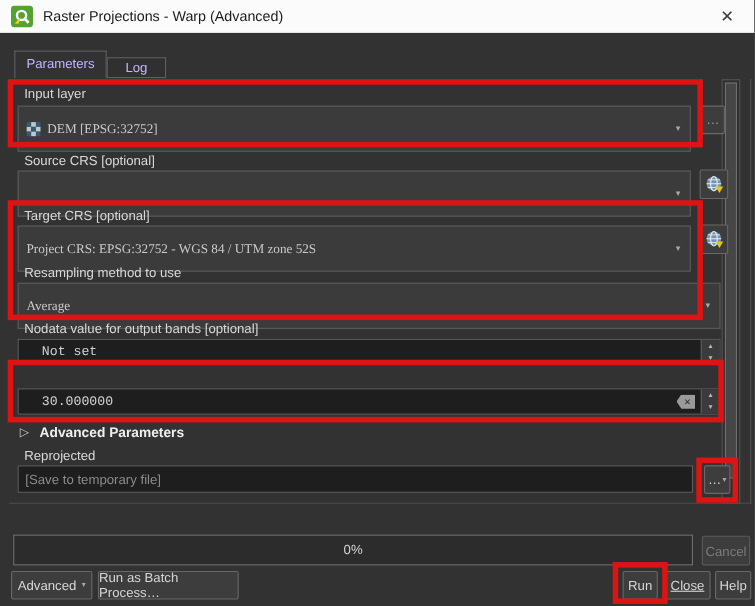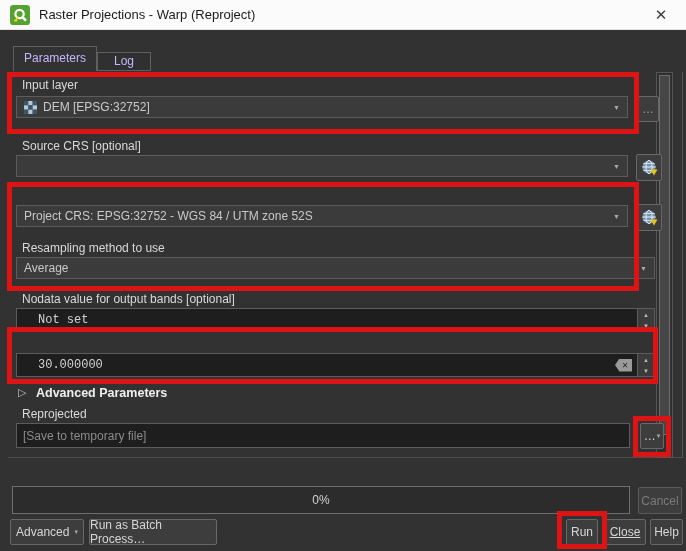--- a/index.html
+++ b/index.html
@@ -19,21 +19,21 @@
 
   
   .frame-bottom { position:absolute; left:8px; top:457px; width:675px; height:1px; background:#4d4d4d; }
   .scroll-track { position:absolute; left:656px; top:72px; width:17px; height:386px; border:1px solid #555; background:#2f2f2f; }
   .scroll-handle { position:absolute; left:659px; top:75px; width:11px; height:360px; background:#464646; border:1px solid #6e6e6e; }
   .frame-right { position:absolute; left:682px; top:72px; width:1px; height:386px; background:#555; }
 
   
   .label { position:absolute; color:#d9d9d9; font-size:12px; white-space:nowrap; }
   .label-bold { color:#efefef; font-weight:bold; font-size:12.5px; }
-  .combo { position:absolute; height:22px; background:#3b3b3b; border:1px solid #5c5c5c; color:#c9c9c9; font-size:12px; display:flex; align-items:center; gap:6px; padding:0 22px 0 7px; cursor:pointer; }
+  .combo { position:absolute; height:42px; background:#3b3b3b; border:1px solid #5c5c5c; color:#c9c9c9; font-size:12px; display:flex; align-items:center; gap:6px; padding:0 22px 0 7px; cursor:pointer;font-family:Liberation Serif, serif; }
   .combo .arrow { position:absolute; right:7px; top:50%; transform:translateY(-50%); font-size:7px; color:#a8a8a8; }
   .combo-text { overflow:hidden; white-space:nowrap; }
   .spinfield { position:absolute; height:24px; background:#1e1e1e; border:1px solid #5c5c5c; display:flex; align-items:stretch; }
   .spinfield input { flex:1; min-width:0; background:transparent; border:none; outline:none; color:#d2d2d2; font-size:12px; padding:0 21px; font-family:Liberation Mono, monospace; }
   .clear-wrap { display:flex; align-items:center; padding-right:5px; }
   .clear-icon { width:17px; height:13px; background:#9a9a9a; clip-path:polygon(26% 0,100% 0,100% 100%,26% 100%,0 50%); color:#2a2a2a; font-size:8px; display:flex; align-items:center; justify-content:center; cursor:pointer; padding-left:3px; }
   .spincol { width:17px; border-left:1px solid #5c5c5c; background:#3b3b3b; display:flex; flex-direction:column; }
   .spinbtn { flex:1; font-size:6px; color:#b9b9b9; display:flex; align-items:center; justify-content:center; cursor:pointer; }
   .lineedit { position:absolute; height:25px; background:#1e1e1e; border:1px solid #5c5c5c; display:flex; }
   .lineedit input { flex:1; background:transparent; border:none; outline:none; color:#d2d2d2; font-size:12px; padding:0 6px; font-family:inherit; }
@@ -56,21 +56,21 @@
 
 <div class="window">
 
   <div class="titlebar">
     <svg width="20" height="20" viewBox="0 0 24 24">
       <rect width="24" height="24" rx="4" fill="#54a331"></rect>
       <circle cx="11.5" cy="10.8" r="5" fill="none" stroke="#ffffff" stroke-width="2.6"></circle>
       <path d="M14.2 13.8 L19.2 18.8" stroke="#ffffff" stroke-width="3"></path>
       <polygon points="4,19.5 10.5,12.5 8.2,19.8" fill="#f3d511"></polygon>
     </svg>
-    <span class="title">Raster Projections - Warp (Reproject)</span>
+    <span class="title">Raster Projections - Warp (Advanced)</span>
     <span class="close-btn">✕</span>
   </div>
 
   <div class="tab tab-selected">Parameters</div>
   <div class="tab tab-unselected">Log</div>
 
   <div class="frame-bottom"></div>
   <div class="scroll-track"></div>
   <div class="scroll-handle"></div>
   <div class="frame-right"></div>
@@ -102,20 +102,21 @@
     <svg width="17" height="17" viewBox="0 0 17 17">
       <circle cx="8" cy="8" r="6.6" fill="#7593ad" stroke="#4a6largest" stroke-width="0"></circle>
       <ellipse cx="8" cy="8" rx="3" ry="6.6" fill="none" stroke="#e8eef4" stroke-width="1"></ellipse>
       <line x1="1.4" y1="8" x2="14.6" y2="8" stroke="#e8eef4" stroke-width="1"></line>
       <line x1="2.4" y1="4.5" x2="13.6" y2="4.5" stroke="#e8eef4" stroke-width="0.8"></line>
       <line x1="2.4" y1="11.5" x2="13.6" y2="11.5" stroke="#e8eef4" stroke-width="0.8"></line>
       <polygon points="9.5,10.5 16.5,10.5 13,16.5" fill="#e6c616"></polygon>
     </svg>
   </div>
 
+  <div class="label" style="left:22px; top:189px;">Target CRS [optional]</div>
   <div class="combo" style="left:16px; top:205px; width:612px;">
     <span class="combo-text">Project CRS: EPSG:32752 - WGS 84 / UTM zone 52S</span>
     <span class="arrow">▼</span>
   </div>
   <div class="btn" style="left:636px; top:204px; width:26px; height:27px;">
     <svg width="17" height="17" viewBox="0 0 17 17">
       <circle cx="8" cy="8" r="6.6" fill="#7593ad"></circle>
       <ellipse cx="8" cy="8" rx="3" ry="6.6" fill="none" stroke="#e8eef4" stroke-width="1"></ellipse>
       <line x1="1.4" y1="8" x2="14.6" y2="8" stroke="#e8eef4" stroke-width="1"></line>
       <line x1="2.4" y1="4.5" x2="13.6" y2="4.5" stroke="#e8eef4" stroke-width="0.8"></line>

